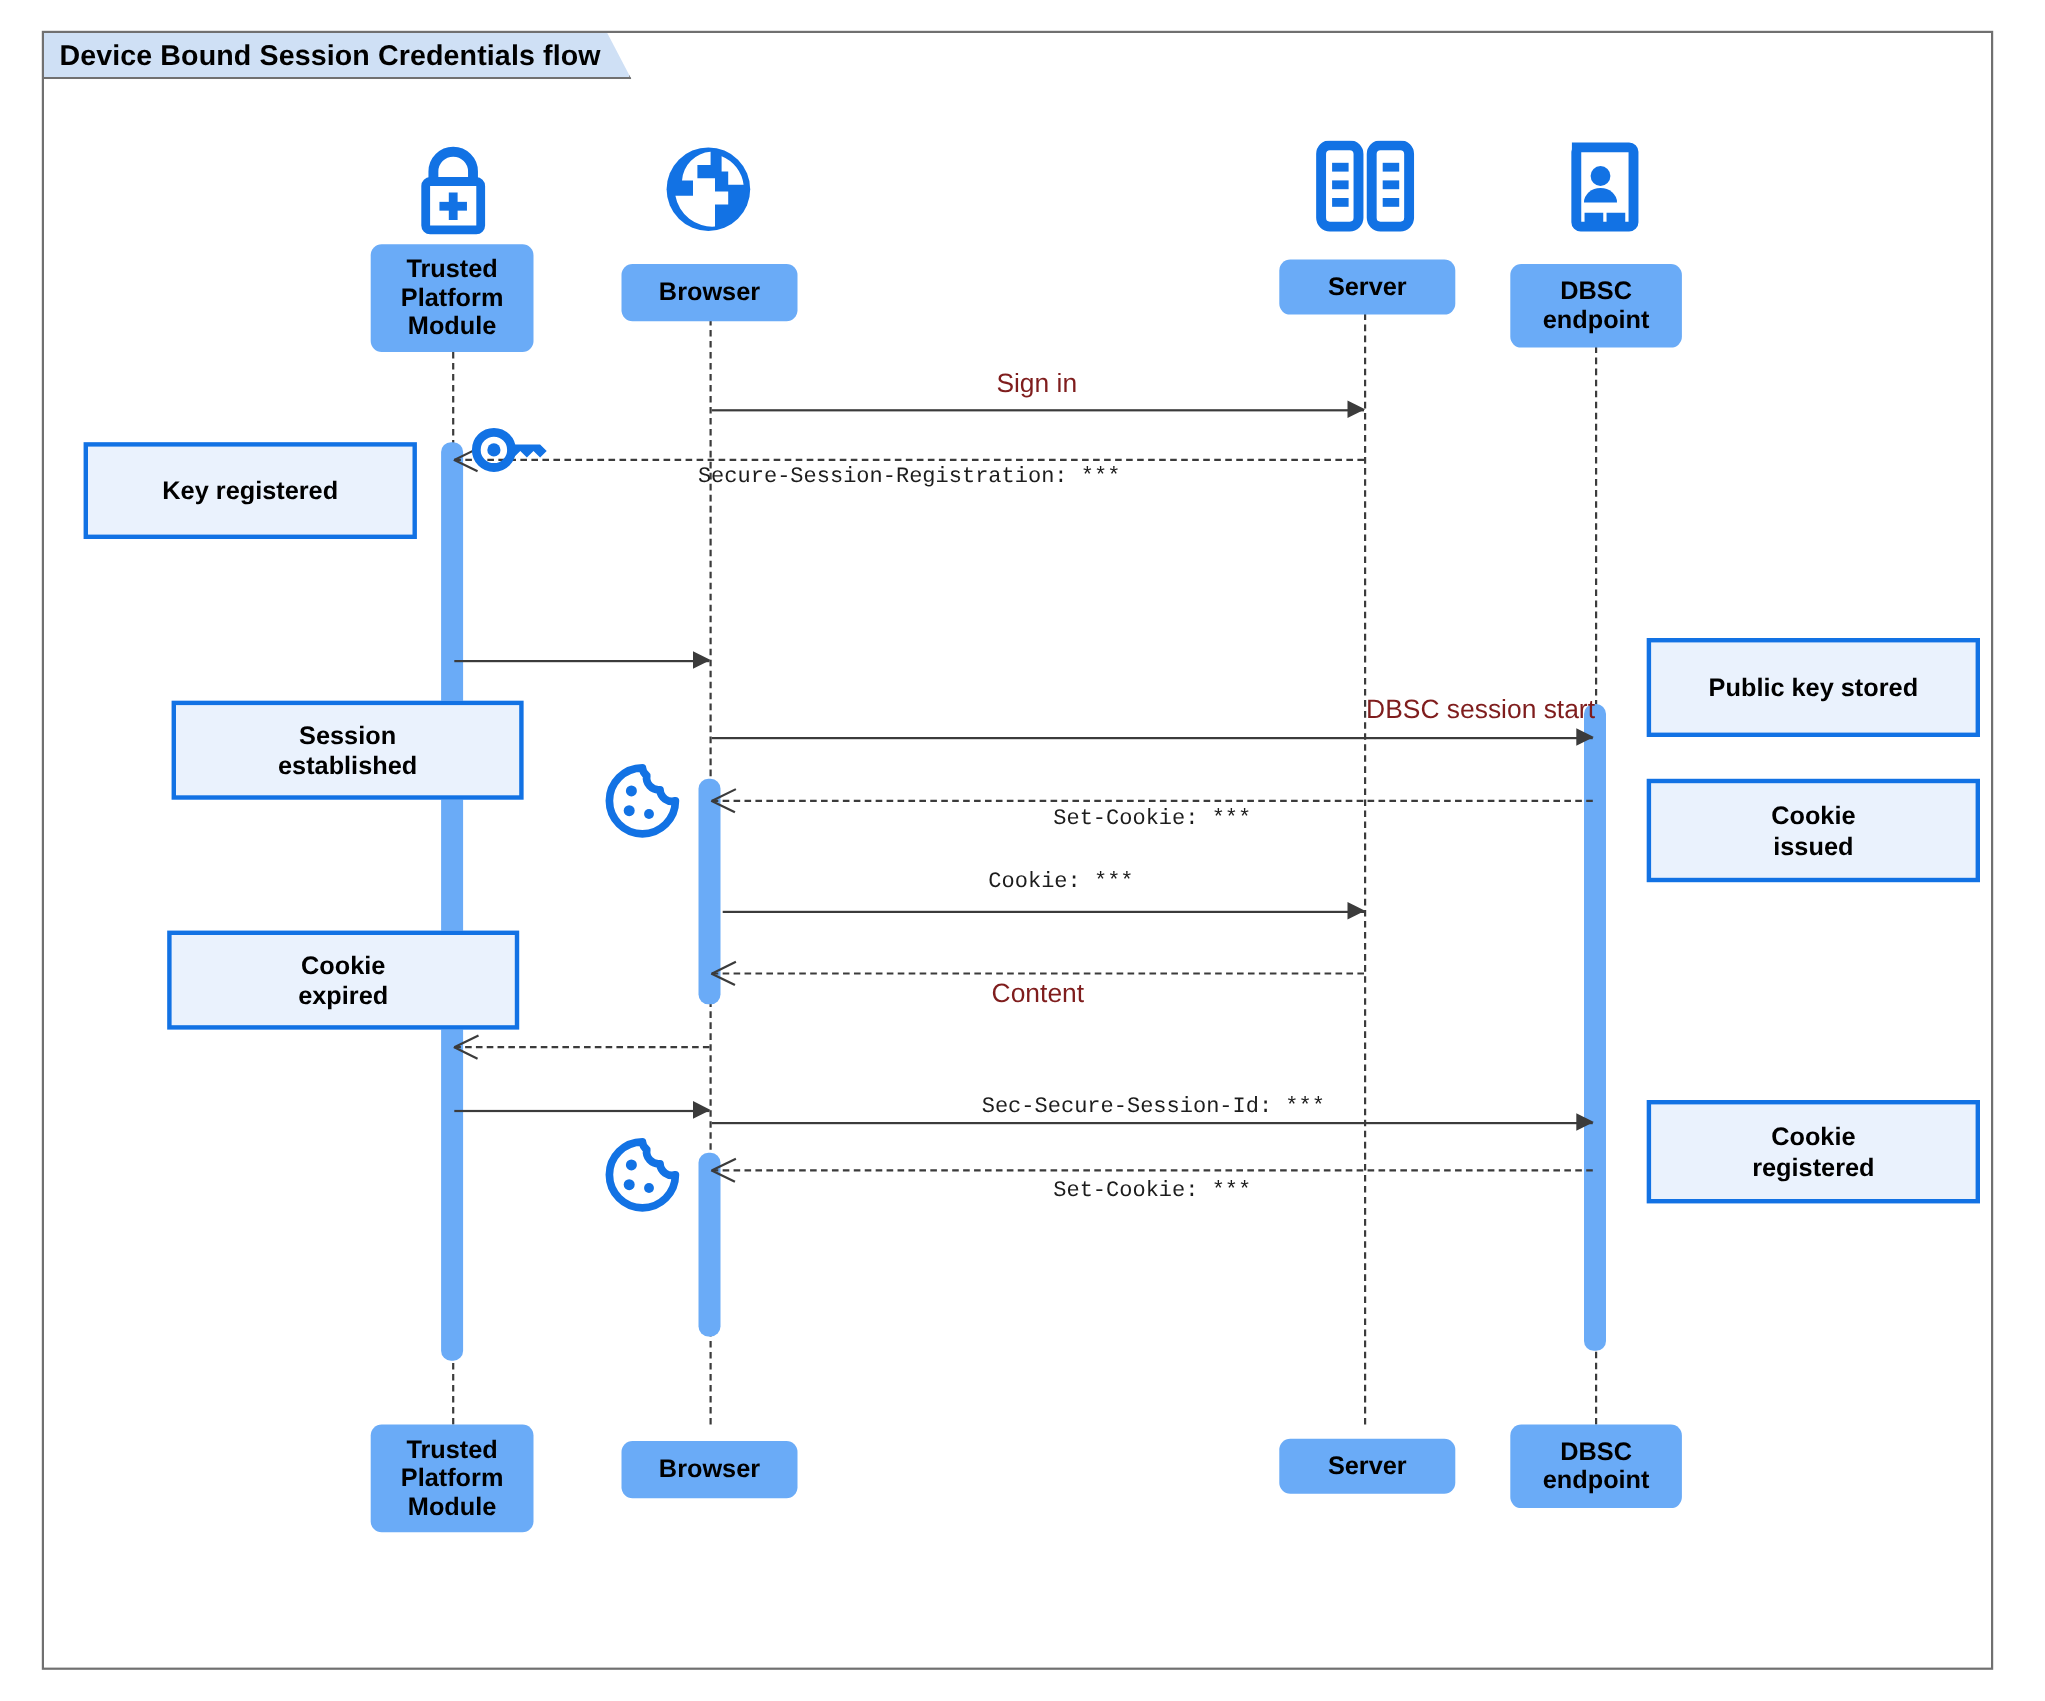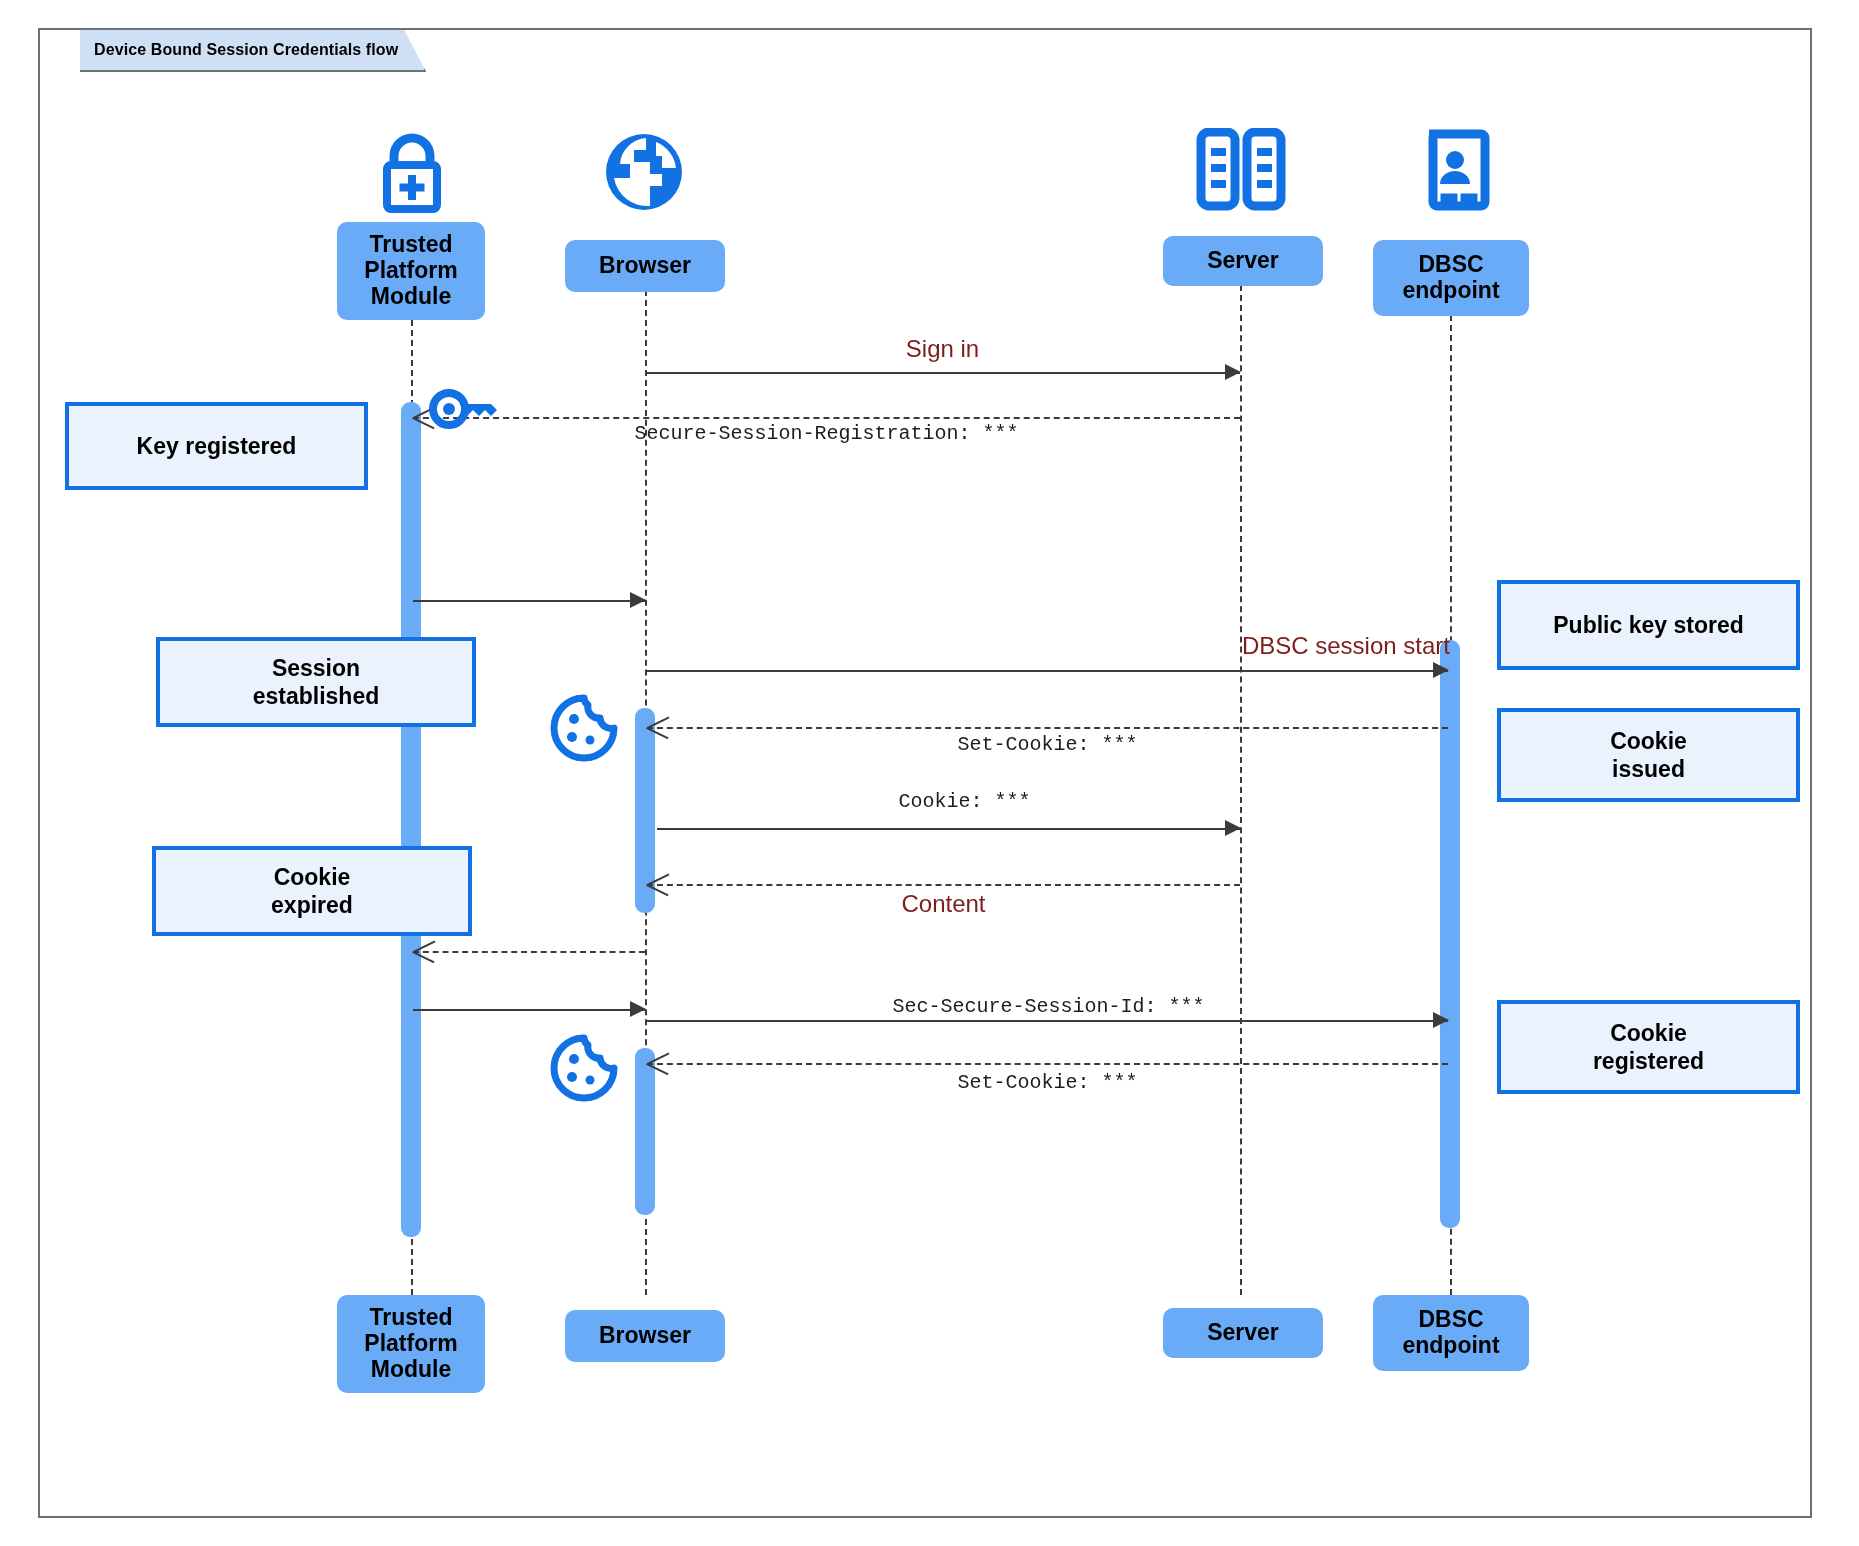--- a/index.html
+++ b/index.html
@@ -8,23 +8,22 @@
 
   
   .frame{
     position:absolute;left:38px;top:28px;width:1774px;height:1490px;
     border:2px solid #707070;background:#ffffff;box-sizing:border-box;
   }
   .frame-title{
     position:absolute;left:40px;top:30px;height:42px;
     background:#cfe0f5;border:2px solid #707070;border-top:none;border-left:none;
     box-sizing:border-box;display:flex;align-items:center;padding:0 26px 0 14px;
-    color:#000;font-weight:bold;font-size:16px;letter-spacing:.1px;
+    color:#000;font-weight:bold;font-size:26px;letter-spacing:.1px;
     clip-path:polygon(0 0, calc(100% - 22px) 0, 100% 100%, 0 100%);
-    margin-left:40px;
   }
 
   
   .lifeline{
     position:absolute;width:0;border-left:2px dashed #3b3b3b;
   }
 
   
   .pbox{
     position:absolute;background:#6aabf7;border-radius:10px;
@@ -250,21 +249,21 @@
 
   <div class="icon" style="left:548px;top:1032px;width:72px;height:72px;">
     <svg width="72" height="72" viewBox="0 0 72 72">
       <path d="M36 6 a30 30 0 1 0 30 30 a11 11 0 0 1 -14 -10 a11 11 0 0 1 -12 -13 a9 9 0 0 1 -4 -7 z" fill="none" stroke="#1272e4" stroke-width="7" stroke-linejoin="round"></path>
       <circle cx="26" cy="27" r="5" fill="#1272e4"></circle>
       <circle cx="24" cy="45" r="5" fill="#1272e4"></circle>
       <circle cx="42" cy="48" r="4.5" fill="#1272e4"></circle>
     </svg>
   </div>
 
-  <div class="note" style="left:65px;top:402px;width:303px;height:88px;align-items:center;">
+  <div class="note" style="left:76px;top:402px;width:303px;height:88px;align-items:center;">
     <span>Key registered</span>
   </div>
 
   <div class="note" style="left:156px;top:637px;width:320px;height:90px;">
     <span>
       <span>Session</span><br>
       <span>established</span>
     </span>
   </div>
 

